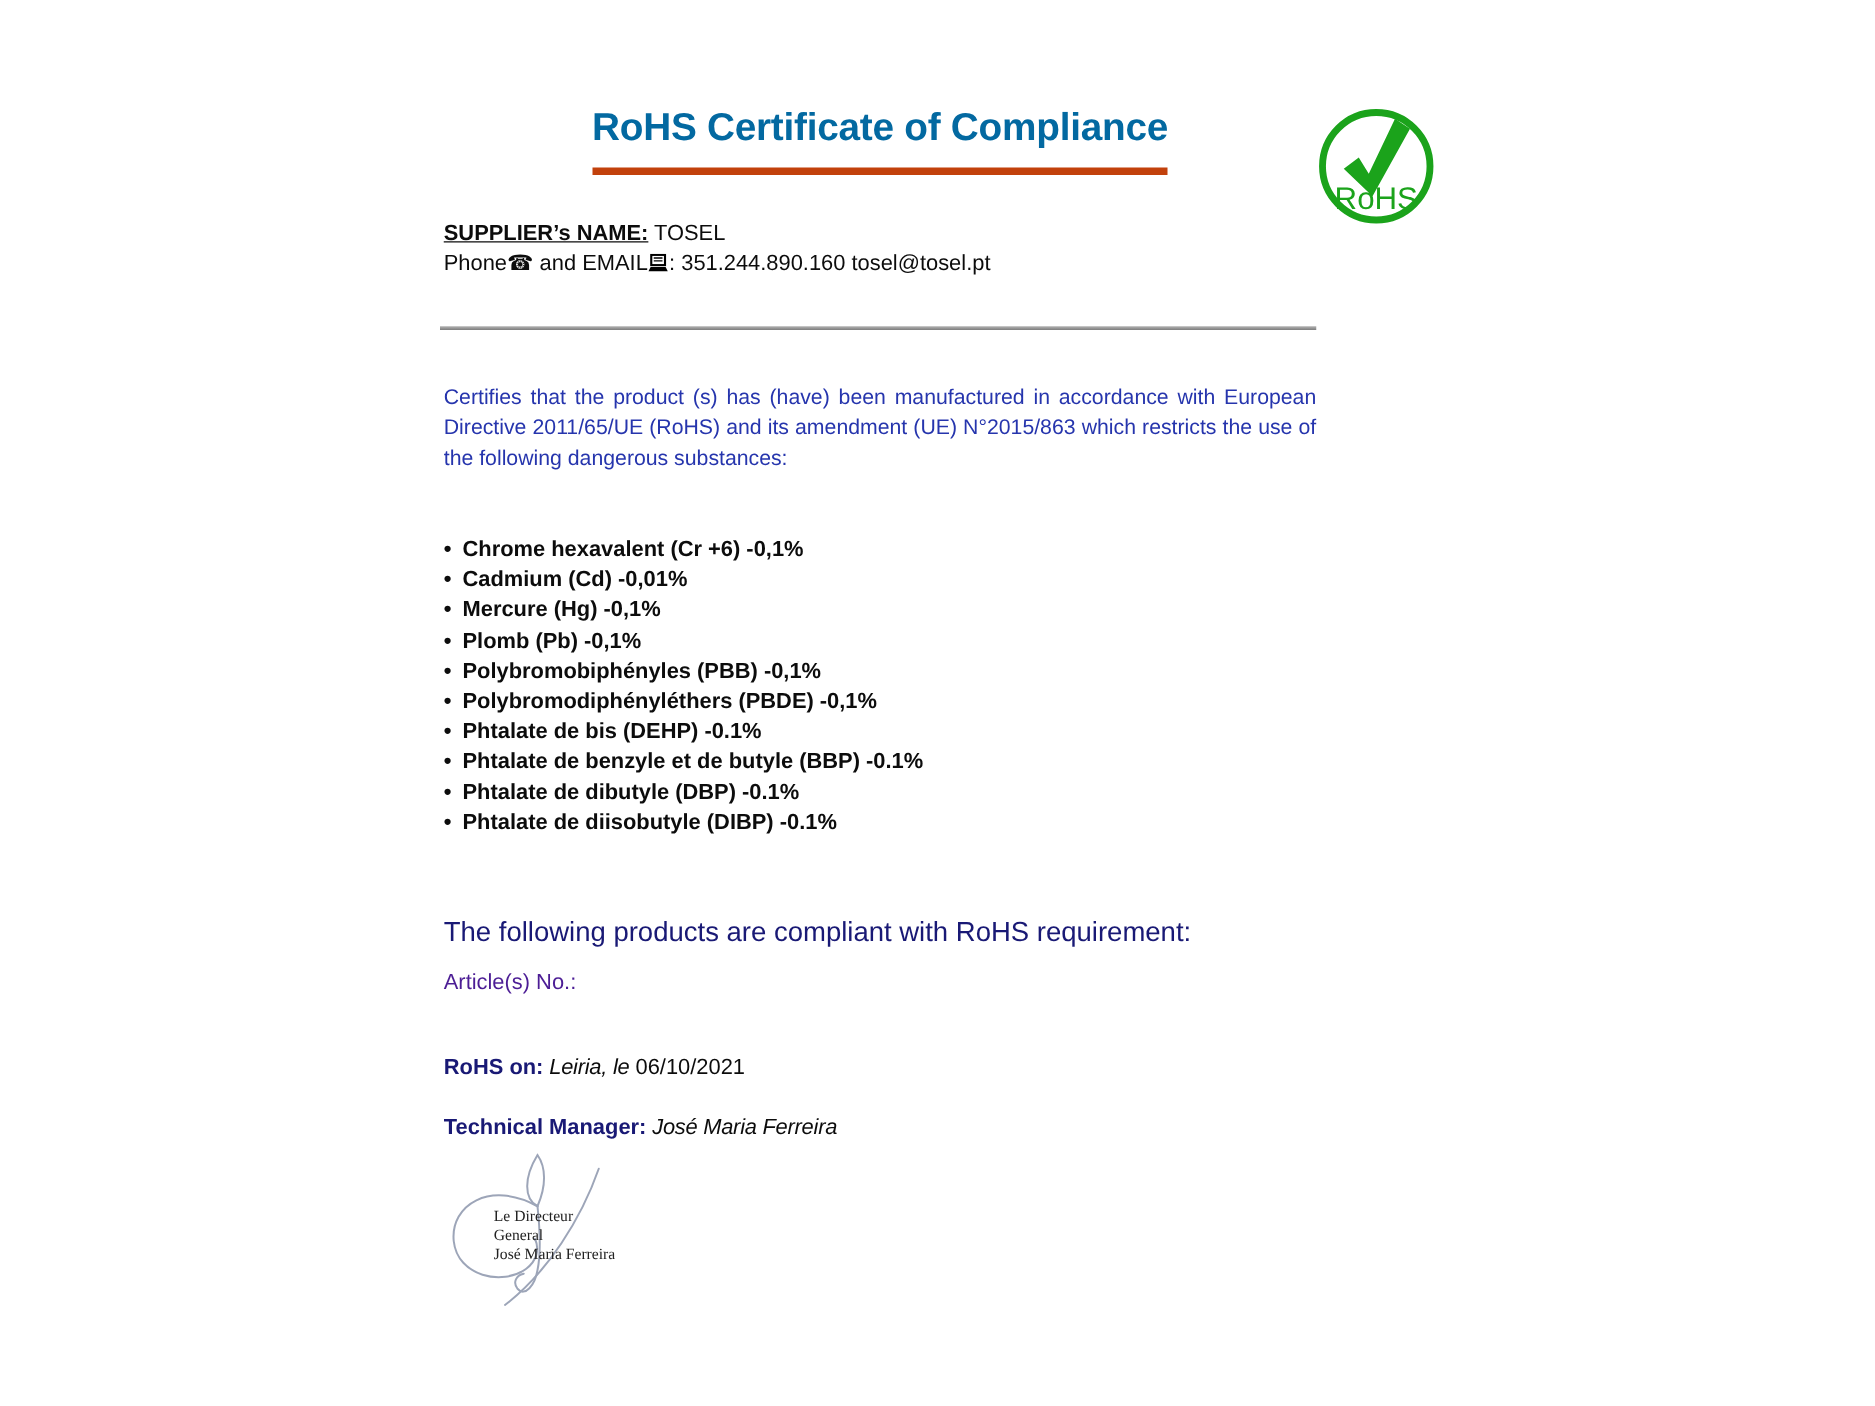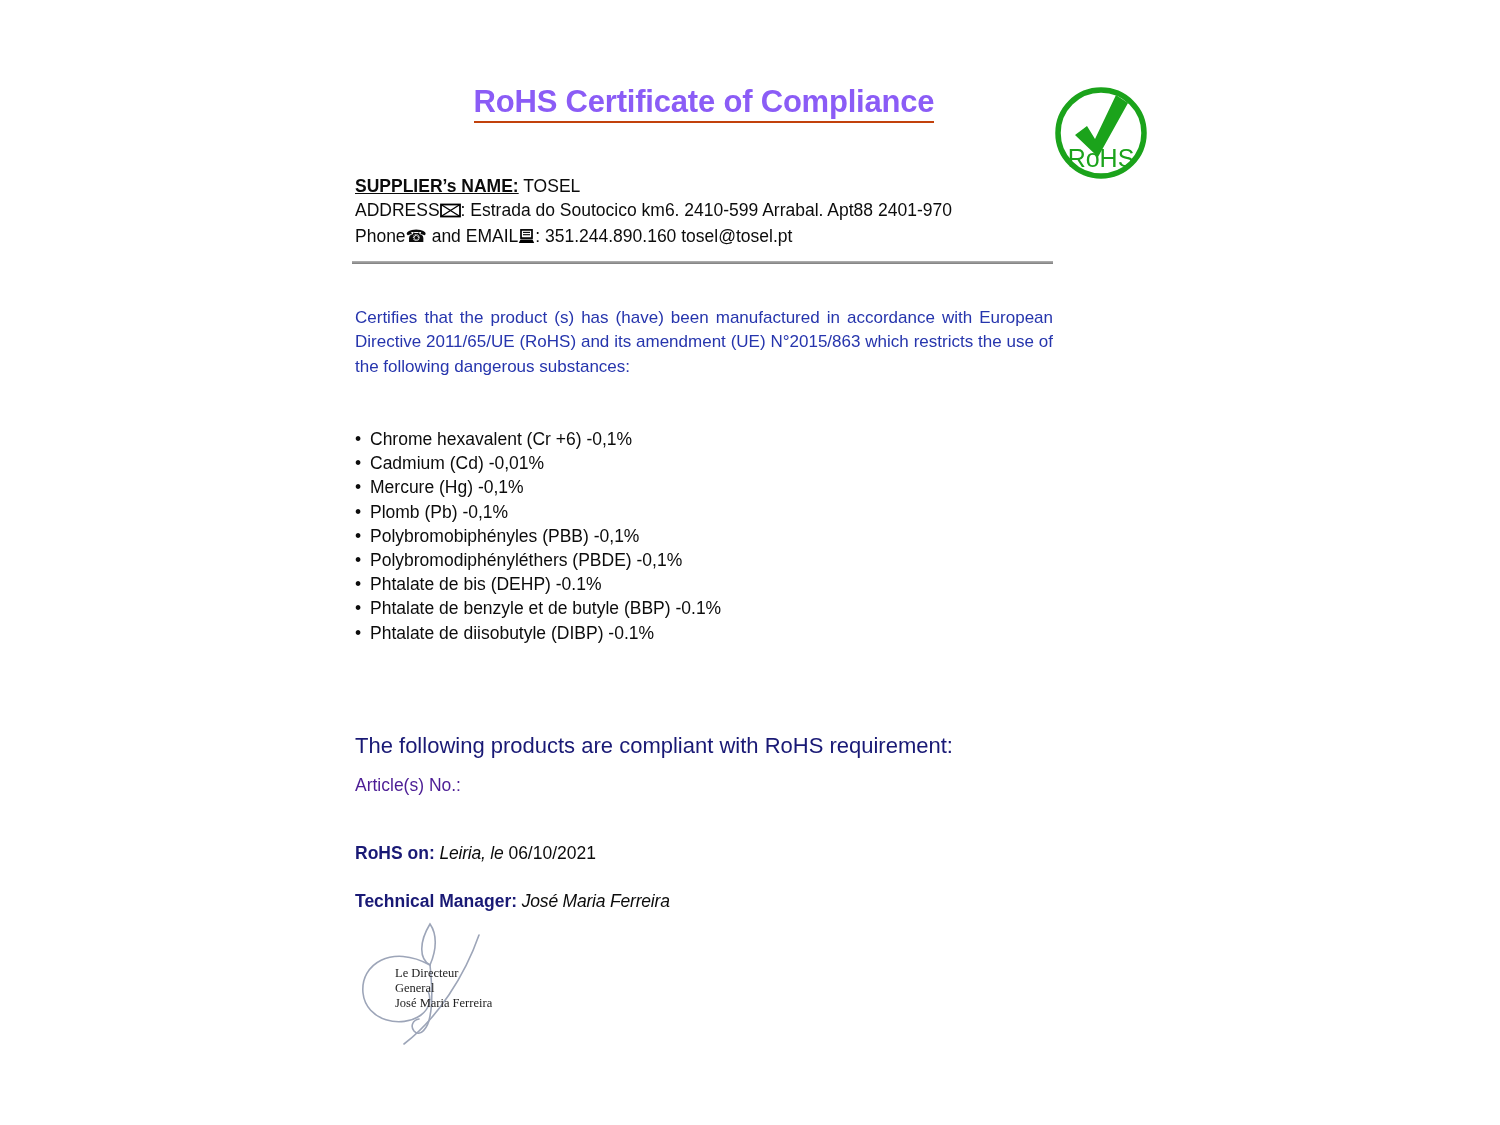--- a/index.html
+++ b/index.html
@@ -6,22 +6,22 @@
   html,body { background:#ffffff; }
   .page {
     position:relative; width:1500px; height:1125px; background:#ffffff;
     font-family:"Liberation Sans", sans-serif; color:#111; overflow:hidden;
   }
   .ws { white-space:pre-wrap; }
 
   
   .title-wrap { position:absolute; left:355px; top:84px; width:698px; text-align:center; }
   .title-text {
-    display:inline-block; font-size:31px; font-weight:bold; color:#8b5cf6;
-    border-bottom:2px solid #c2410c; padding-bottom:1px; letter-spacing:-0.2px;
+    display:inline-block; font-size:31px; font-weight:bold; color:#0369a1;
+    border-bottom:6px solid #c2410c; padding-bottom:14px; letter-spacing:-0.2px;
   }
 
   
   .logo { position:absolute; left:1053px; top:85px; width:96px; height:96px; }
 
   
   .supplier { position:absolute; left:355px; top:174px; width:698px; font-size:17.5px; line-height:24px; color:#0c0c0c; }
   .supplier .lbl-underline { font-weight:bold; text-decoration:underline; }
   .inline-icon { display:inline-block; vertical-align:-2px; }
   .phone-glyph { font-family:"DejaVu Sans", sans-serif; font-size:17px; }
@@ -30,21 +30,21 @@
   .rule { position:absolute; left:352px; top:261px; width:701px; height:3px;
           background:linear-gradient(to bottom,#b3b3b3,#7d7d7d); }
 
   
   .certifies { position:absolute; left:355px; top:306px; width:698px;
     font-size:17px; line-height:24.3px; color:#2635ad; text-align:justify; }
 
   
   .substances { position:absolute; left:355px; top:427px; width:698px; list-style:none;
     font-size:17.5px; line-height:24.2px; color:#0c0c0c; }
-  .substances li { position:relative; padding-left:15px; }
+  .substances li { position:relative; padding-left:15px;font-weight:bold; }
   .substances li::before { content:"•"; position:absolute; left:0; top:0; }
 
   
   .compliance { position:absolute; left:355px; top:733px; font-size:22px; color:#191975; }
   .article    { position:absolute; left:355px; top:775px; font-size:17.5px; color:#4c1d95; }
   .made-on    { position:absolute; left:355px; top:843px; font-size:17.5px; color:#0c0c0c; }
   .tech-mgr   { position:absolute; left:355px; top:891px; font-size:17.5px; color:#0c0c0c; }
   .navy-label { font-weight:bold; color:#191975; }
   .italic     { font-style:italic; letter-spacing:-0.2px; }
 
@@ -69,26 +69,20 @@
       <path d="M22 50 L34 41 L42 54 L63 10 L75 18 L45 72 Z" fill="#1ba31b"></path>
       <text x="48" y="82" text-anchor="middle" font-family="Liberation Sans, sans-serif" font-size="25" fill="#1ba31b">RoHS</text>
     </svg>
   </div>
 
   <div class="supplier">
     <div>
       <span class="lbl-underline">SUPPLIER’s NAME:</span><span class="ws"> TOSEL</span>
     </div>
     <div>
-      <span>ADDRESS</span><span class="inline-icon"><svg width="21" height="15" viewBox="0 0 21 15">
-            <rect x="1" y="1.5" width="19" height="12" fill="none" stroke="#000" stroke-width="1.8"></rect>
-            <path d="M1 1.5 L20 13.5 M20 1.5 L1 13.5" stroke="#000" stroke-width="1.4" fill="none"></path>
-          </svg></span><span class="ws">: Estrada do Soutocico km6. 2410-599 Arrabal. Apt88 2401-970</span>
-    </div>
-    <div>
       <span>Phone</span><span class="phone-glyph">☎</span><span class="ws"> and EMAIL</span><span class="inline-icon"><svg width="17" height="15" viewBox="0 0 17 15">
             <rect x="3" y="0.9" width="11" height="8.2" fill="none" stroke="#000" stroke-width="1.7"></rect>
             <line x1="5" y1="3.4" x2="12" y2="3.4" stroke="#000" stroke-width="1.1"></line>
             <line x1="5" y1="5.7" x2="12" y2="5.7" stroke="#000" stroke-width="1.1"></line>
             <path d="M0.8 13.9 L2.5 10.5 L14.5 10.5 L16.2 13.9 Z" fill="#000"></path>
           </svg></span><span class="ws">: 351.244.890.160 tosel@tosel.pt</span>
     </div>
   </div>
 
   <div class="rule"></div>
@@ -97,20 +91,21 @@
 
   <ul class="substances">
       <li>Chrome hexavalent (Cr +6) -0,1%</li>
       <li>Cadmium (Cd) -0,01%</li>
       <li>Mercure (Hg) -0,1%</li>
       <li>Plomb (Pb) -0,1%</li>
       <li>Polybromobiphényles (PBB) -0,1%</li>
       <li>Polybromodiphényléthers (PBDE) -0,1%</li>
       <li>Phtalate de bis (DEHP) -0.1%</li>
       <li>Phtalate de benzyle et de butyle (BBP) -0.1%</li>
+      <li>Phtalate de dibutyle (DBP) -0.1%</li>
       <li>Phtalate de diisobutyle (DIBP) -0.1%</li>
     </ul>
 
   <p class="compliance">The following products are compliant with RoHS requirement:</p>
 
   <p class="article">Article(s) No.:</p>
 
   <p class="made-on">
     <span class="navy-label">RoHS on:</span><span class="italic ws"> Leiria, le</span><span class="ws"> 06/10/2021</span>
   </p>

